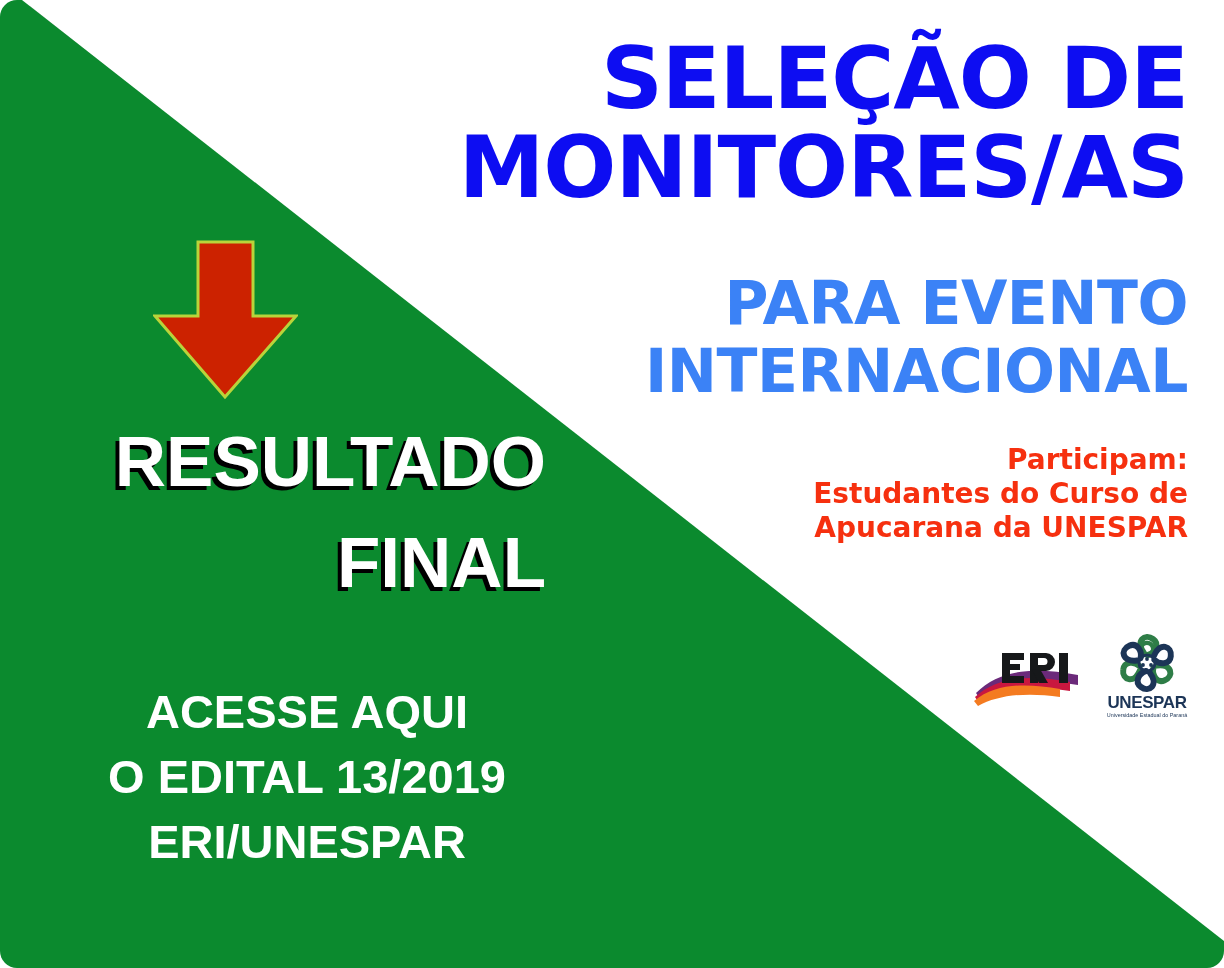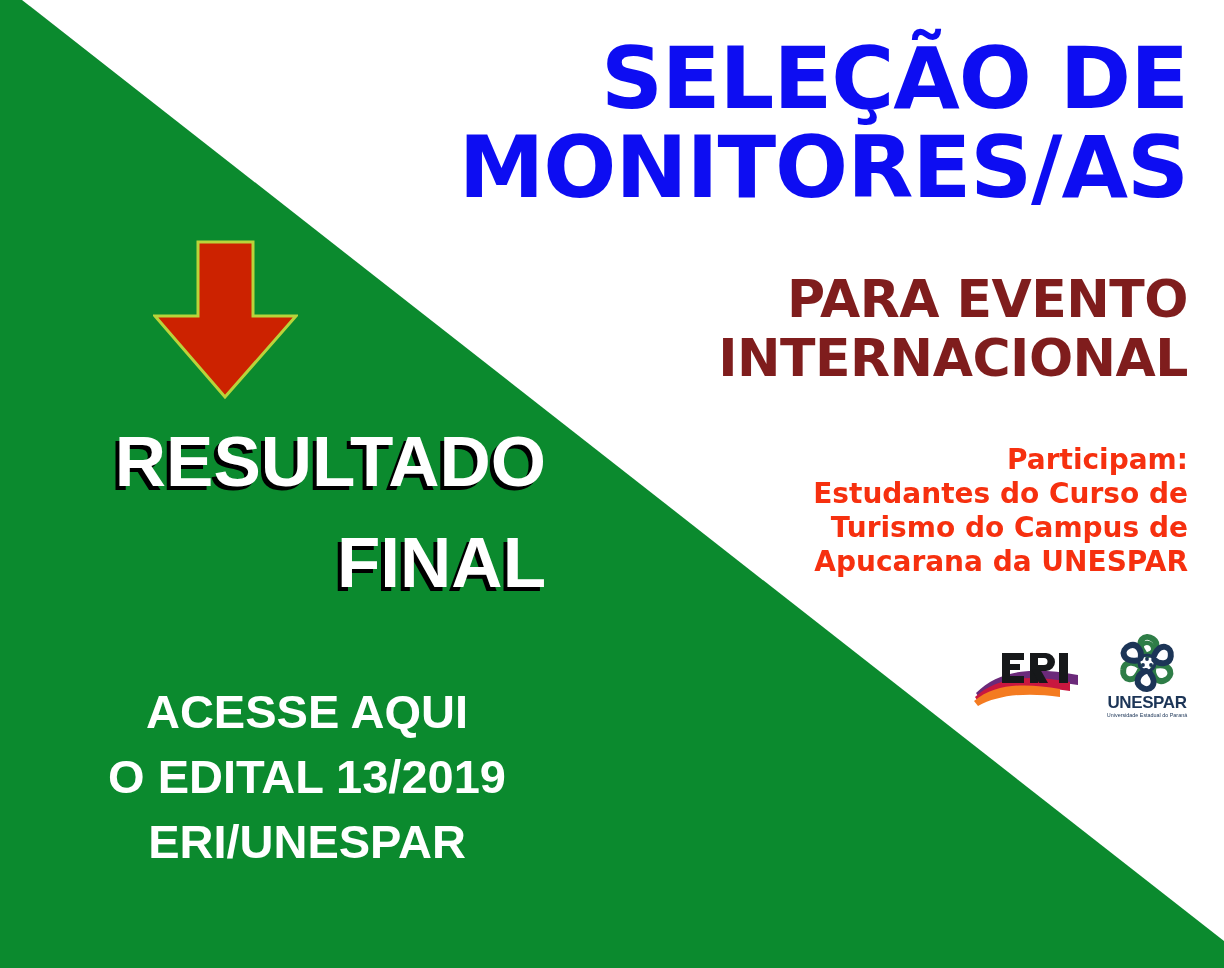--- a/index.html
+++ b/index.html
@@ -7,20 +7,21 @@
     padding: 0;
     background: #ffffff;
   }
   #poster {
     position: relative;
     width: 1224px;
     height: 968px;
     background: #ffffff;
     overflow: hidden;
     font-family: "Liberation Sans", sans-serif;
+    border-radius: 17px;
   }
 
   
   .green-shadow {
     position: absolute;
     left: 0; top: 0;
     width: 1224px; height: 968px;
     background: #7a7a7a;
     opacity: .45;
     filter: blur(7px);
@@ -52,24 +53,24 @@
     white-space: nowrap;
   }
   .headline .l2 { display: block; }
 
   .subhead {
     position: absolute;
     left: 430px;
     top: 270px;
     width: 758px;
     text-align: right;
-    color: #7f1d1d;
+    color: #3b82f6;
     font-family: "DejaVu Sans", sans-serif;
     font-weight: bold;
-    font-size: 52px;
+    font-size: 60px;
     line-height: 1.13;
     letter-spacing: -0.5px;
     white-space: nowrap;
   }
   .subhead .l2 { display: block; }
 
   
   .participants {
     position: absolute;
     left: 630px;
@@ -157,21 +158,20 @@
   </div>
 
   <div class="subhead">
     <span class="l1">PARA EVENTO</span>
     <span class="l2">INTERNACIONAL</span>
   </div>
 
   <div class="participants">
     <span>Participam:</span>
     <span>Estudantes do Curso de</span>
-    <span>Turismo do Campus de</span>
     <span>Apucarana da UNESPAR</span>
   </div>
 
   <div class="arrow-wrap">
     <svg viewBox="0 0 145 160" width="145" height="160" aria-hidden="true">
       <polygon points="45,2 100,2 100,76 143,76 72,157 2,76 45,76" fill="#cc2200" stroke="#b9d43a" stroke-width="3"></polygon>
     </svg>
   </div>
 
   <div class="result">

